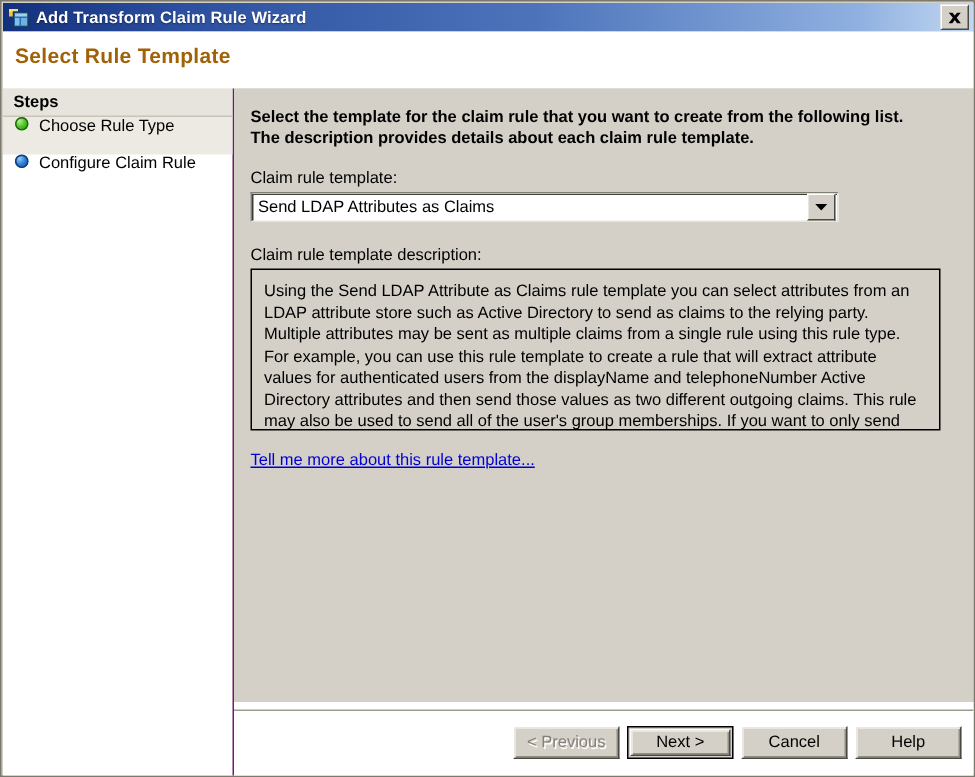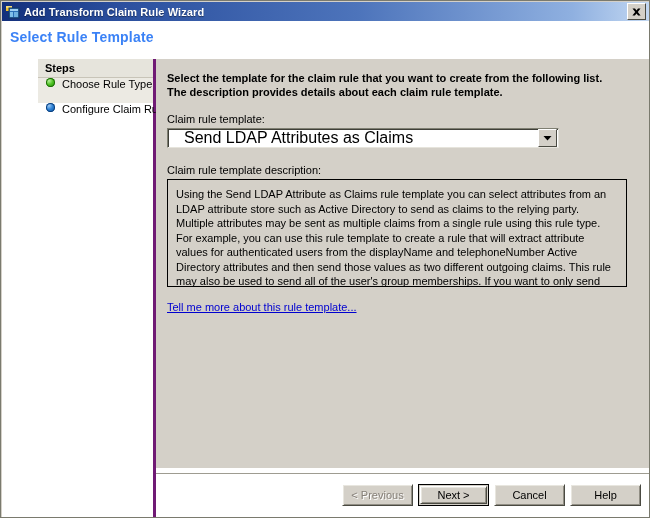--- a/index.html
+++ b/index.html
@@ -71,43 +71,42 @@
     width: 648px;
     height: 38px;
     background: #ffffff;
     box-sizing: border-box;
   }
   #page-title {
     position: absolute;
     left: 8px; top: 8px;
     font-size: 14px;
     font-weight: bold;
-    color: #3b82f6;
+    color: #a16207;
     letter-spacing: 0.2px;
   }
 
   
   #body-area {
     position: absolute;
     left: 1px; top: 58px;
     width: 648px;
     height: 459px;
     display: flex;
     box-sizing: border-box;
   }
 
   
   #sidebar {
     width: 154px;
     flex: 0 0 154px;
     background: #ffffff;
-    border-right: 3px solid #701a75;
-    box-sizing: border-box;
-    position: relative;
-    padding-left: 36px;
+    border-right: 1px solid #701a75;
+    box-sizing: border-box;
+    position: relative;
   }
   #steps-header {
     height: 19px;
     background: #e6e4dc;
     border-bottom: 1px solid #c8c4b8;
     display: flex;
     align-items: center;
     padding-left: 7px;
     box-sizing: border-box;
     font-weight: bold;
@@ -181,22 +180,22 @@
     border-color: #7f7f72 #e6e4dc #e6e4dc #7f7f72;
     box-shadow: inset 1px 1px 0 #3f3f38, inset -1px -1px 0 #ffffff;
     display: flex;
     align-items: center;
     box-sizing: border-box;
     cursor: default;
     margin-bottom: 16px;
   }
   #combo-value {
     flex: 1 1 auto;
-    padding-left: 16px;
-    font-size: 16px;
+    padding-left: 4px;
+    font-size: 11px;
     color: #000000;
     white-space: nowrap;
     overflow: hidden;
   }
   #combo-arrow {
     width: 17px; height: 16px;
     margin-right: 1px;
     background: #d4d0c8;
     border: 1px solid;
     border-color: #ffffff #4a4a42 #4a4a42 #ffffff;

